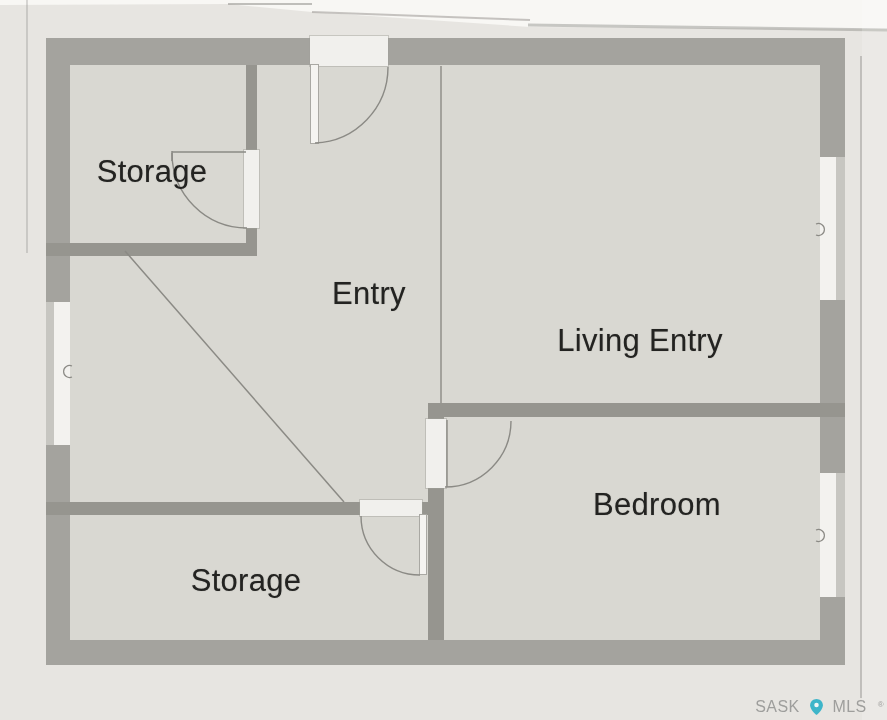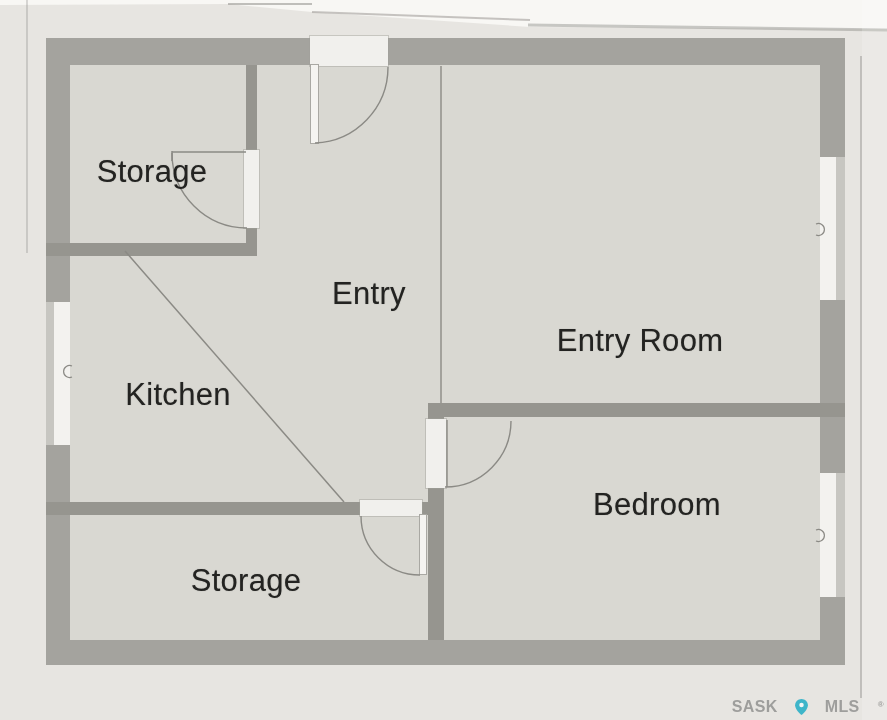--- a/index.html
+++ b/index.html
@@ -14,21 +14,21 @@
   .floor{background:#d9d8d2;}
   .win-white{background:#f3f2ef;}
   .win-strip{background:#c7c6c1;}
   .doorgap{background:#f1f0ed;box-shadow:0 0 0 1px rgba(160,159,154,.45);}
   .leaf{background:#f5f4f1;border:1px solid #a9a8a3;box-sizing:border-box;}
   #lines{position:absolute;inset:0;pointer-events:none;}
   .room-label{position:absolute;transform:translate(-50%,-50%);
       font-size:31px;color:#232321;letter-spacing:.3px;white-space:nowrap;
       text-shadow:0 0 1px rgba(40,40,38,.35);}
   #watermark{position:absolute;top:698px;right:3px;display:flex;
-      align-items:center;gap:17px;font-weight:bold;font-size:16px;
+      align-items:center;gap:10px;font-weight:normal;font-size:16px;
       color:#9e9e9c;letter-spacing:.4px;}
   #watermark .reg{font-size:8px;align-self:flex-start;margin-top:2px;margin-left:1px;}
   .artifact{position:absolute;pointer-events:none;}
 </style>
 </head>
 <body>
 
 <div id="canvas">
 
   <div id="structure">
@@ -80,22 +80,21 @@
       <path d="M 511 421 A 66 66 0 0 1 445 487" stroke="#8b8a85" stroke-width="1.4" fill="none"></path>
 
       <path d="M 72 366 a 6 6 0 1 0 0 11" stroke="#8b8a85" stroke-width="1.2" fill="none"></path>
       <path d="M 816 224 a 6 6 0 1 1 0 11" stroke="#8b8a85" stroke-width="1.2" fill="none"></path>
       <path d="M 816 530 a 6 6 0 1 1 0 11" stroke="#8b8a85" stroke-width="1.2" fill="none"></path>
     </svg>
   </div>
 
   <div class="room-label" style="left:152px;top:172px;">Storage</div>
   <div class="room-label" style="left:329px;top:294px;margin-left:40px;">Entry</div>
-  <div class="room-label" style="left:178px;top:395px;">Kitchen</div>
-  <div class="room-label" style="left:640px;top:341px;">Entry Room</div>
+  <div class="room-label" style="left:640px;top:341px;">Living Entry</div>
   <div class="room-label" style="left:657px;top:465px;margin-top:40px;">Bedroom</div>
   <div class="room-label" style="left:246px;top:581px;">Storage</div>
 
   <svg class="artifact" width="887" height="720" viewBox="0 0 887 720" style="left:0;top:0;">
 
     <polygon points="0,0 887,0 887,29 530,27 312,12 228,4 0,5" fill="#f8f7f4"></polygon>
     <path d="M 228 4 H 312" stroke="#9a9894" stroke-width="1.5" fill="none" opacity="0.8"></path>
     <path d="M 312 12 L 530 20" stroke="#9a9894" stroke-width="2" fill="none" opacity="0.55"></path>
     <path d="M 528 25 Q 700 28 887 30" stroke="#8c8b87" stroke-width="3" fill="none" opacity="0.45"></path>
 

